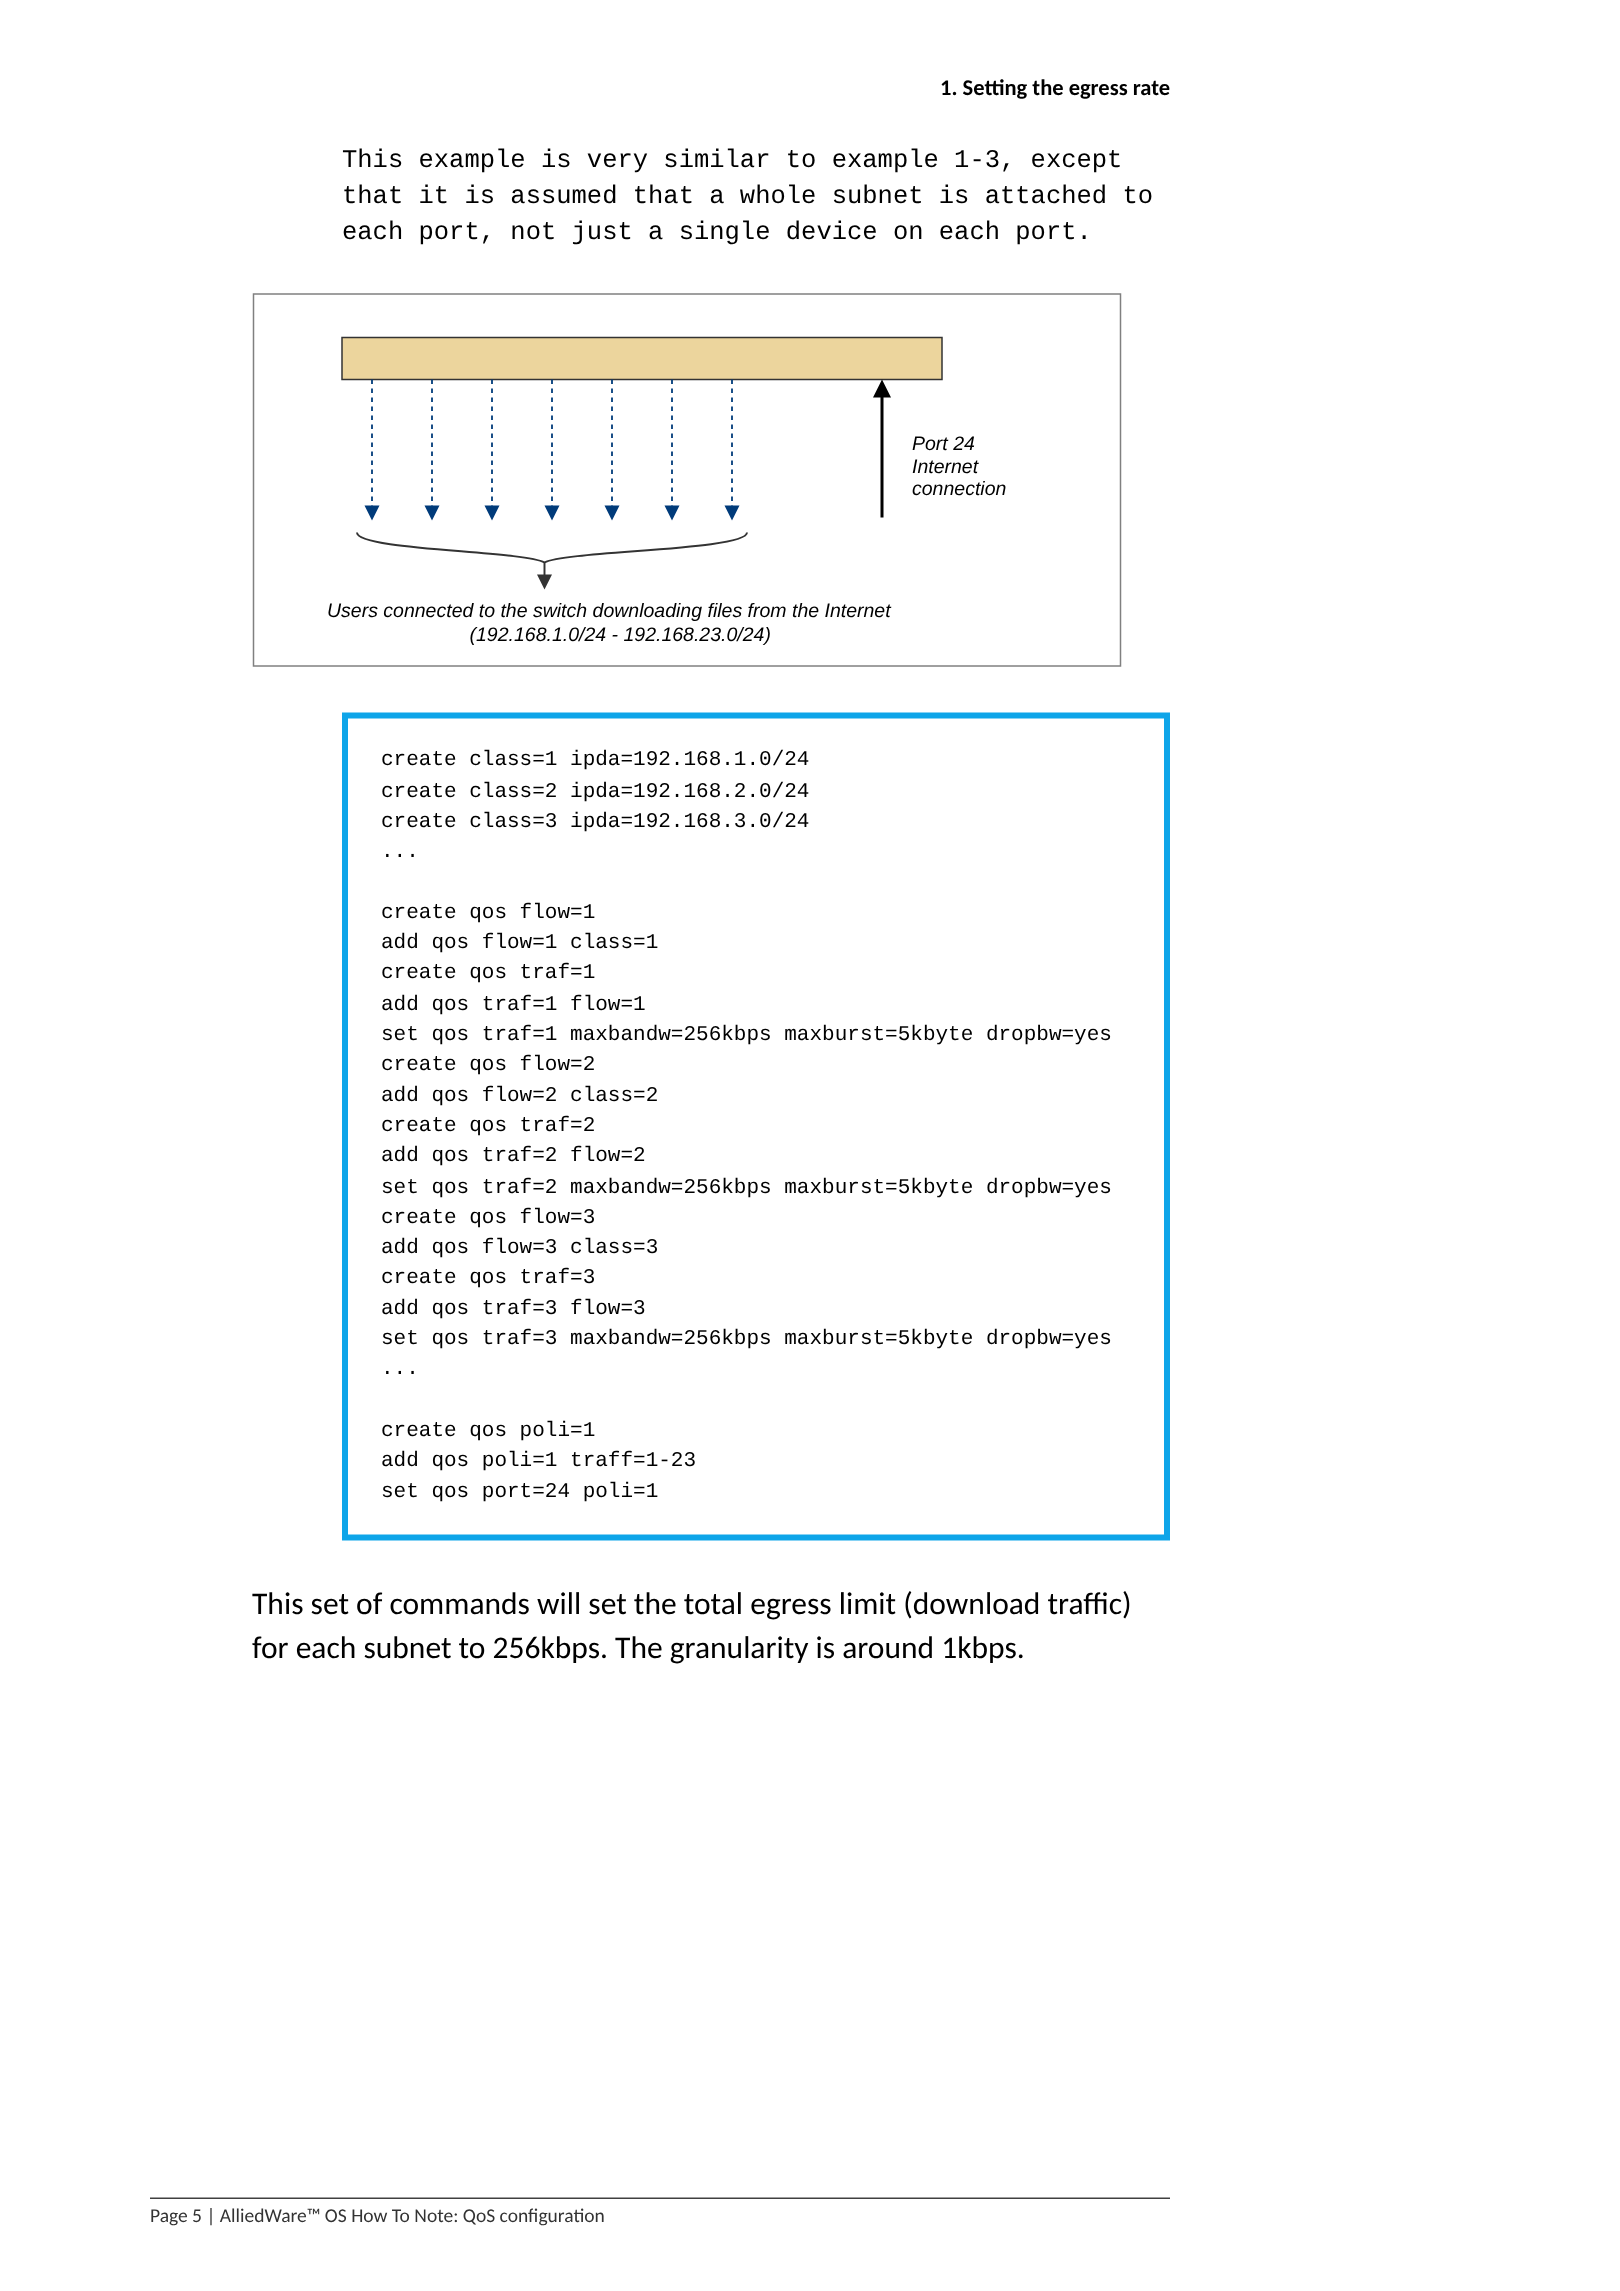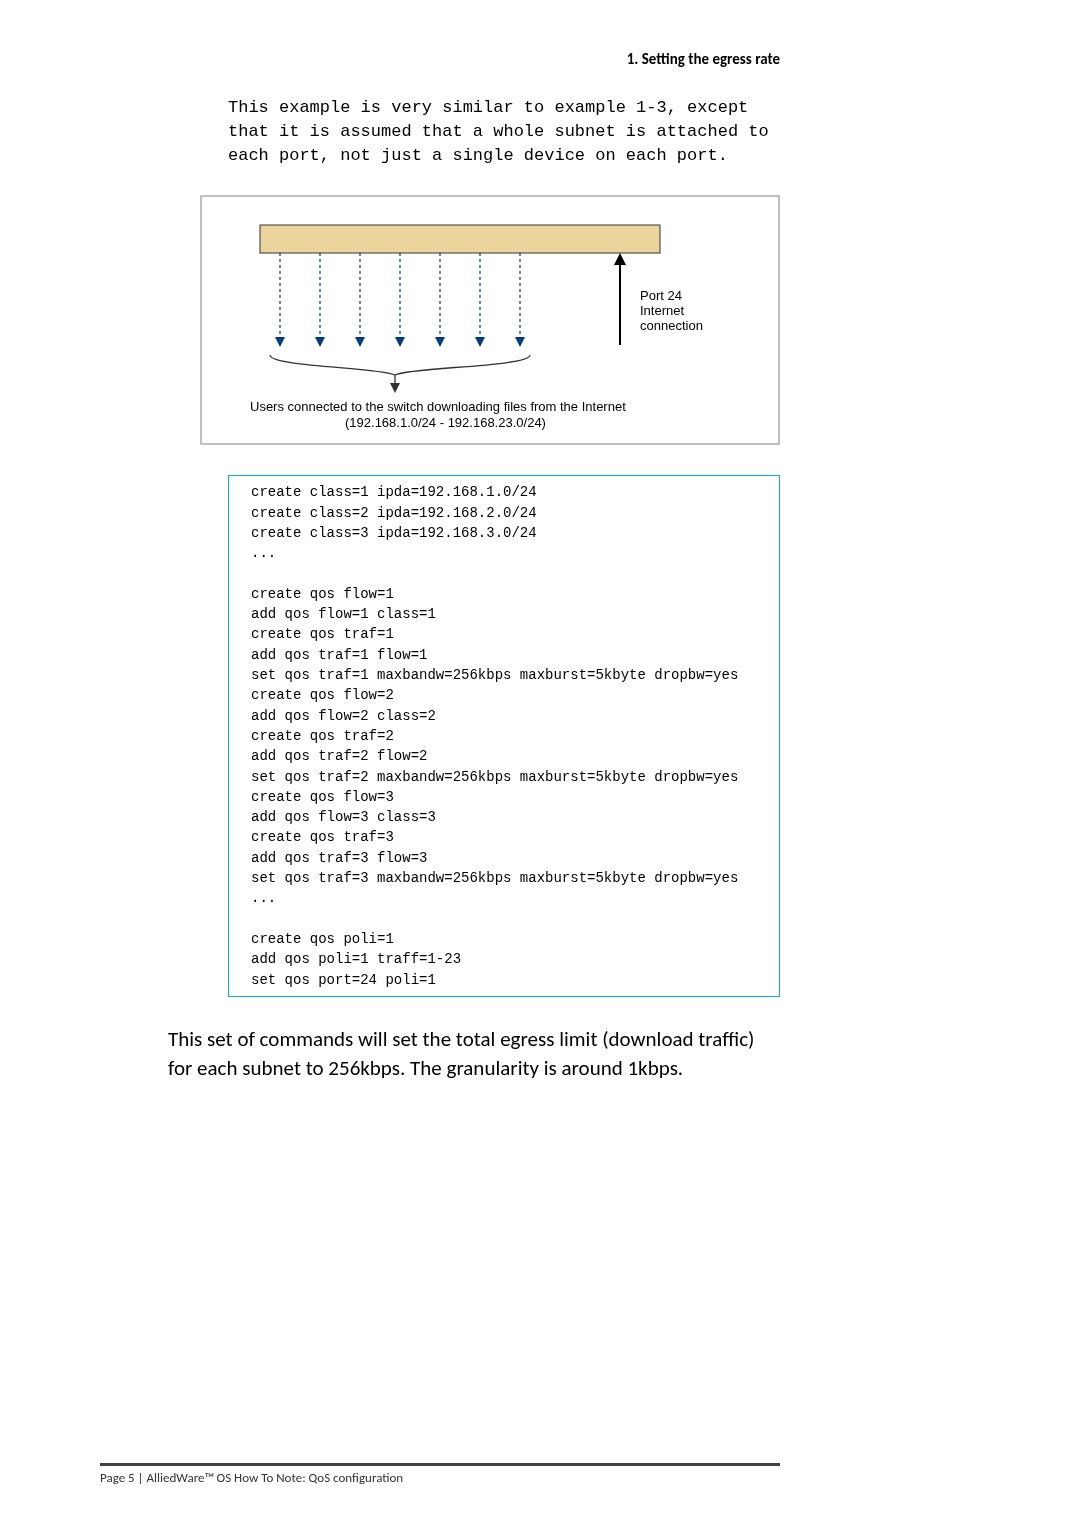--- a/index.html
+++ b/index.html
@@ -35,48 +35,49 @@
   }
   .intro {
     margin-left: 128px;
     margin-right: 0;
     font-size: 17px;
     line-height: 1.4;
     margin-bottom: 28px;
     font-family: Liberation Mono, monospace;
   }
   .diagram {
-    margin-left: 100px;
+    margin-left: 68px;
     margin-bottom: 30px;
+    font-style: italic;
   }
   .diagram svg {
     display: block;
   }
   .codeblock {
     margin-left: 128px;
-    border: 1px solid #0ea5e9;
-    padding: 6px 22px;
+    border: 4px solid #0ea5e9;
+    padding: 18px 22px;
     font-family: Consolas, "Lucida Console", "Courier New", monospace;
     font-size: 14px;
     line-height: 1.45;
     white-space: pre;
     margin-bottom: 28px;
   }
   .outro {
     margin-left: 68px;
     margin-right: 0;
     font-size: 21px;
     line-height: 1.4;
   }
   .footer {
     position: absolute;
     left: 100px;
     right: 100px;
     bottom: 42px;
-    border-top: 3px solid #404040;
+    border-top: 1px solid #404040;
     padding-top: 4px;
     font-size: 13px;
     color: #333;
   }
 </style>
 </head>
 <body>
 
 <div class="page">
 

